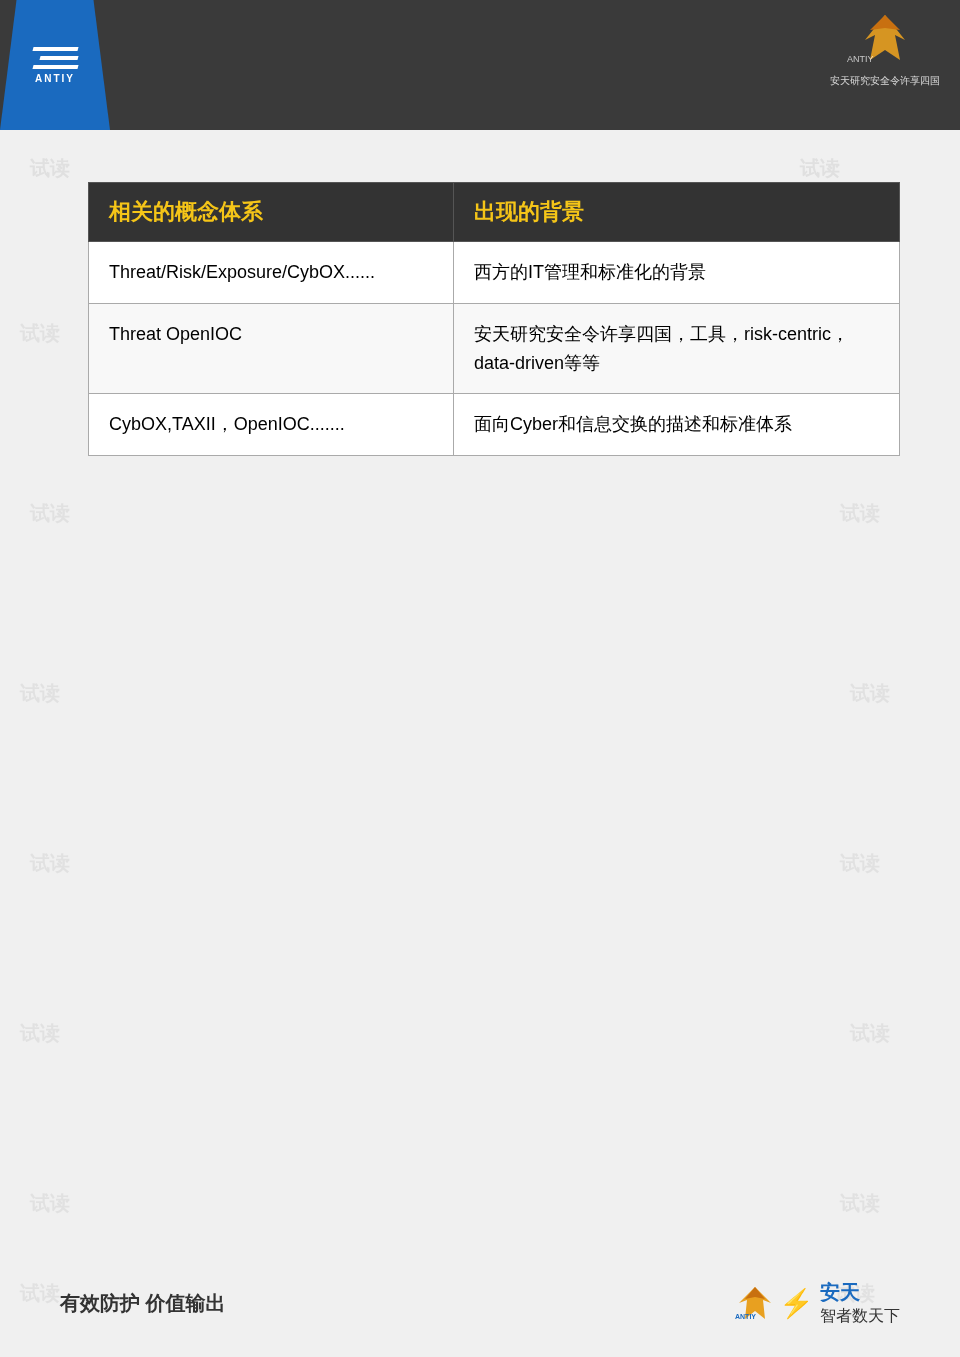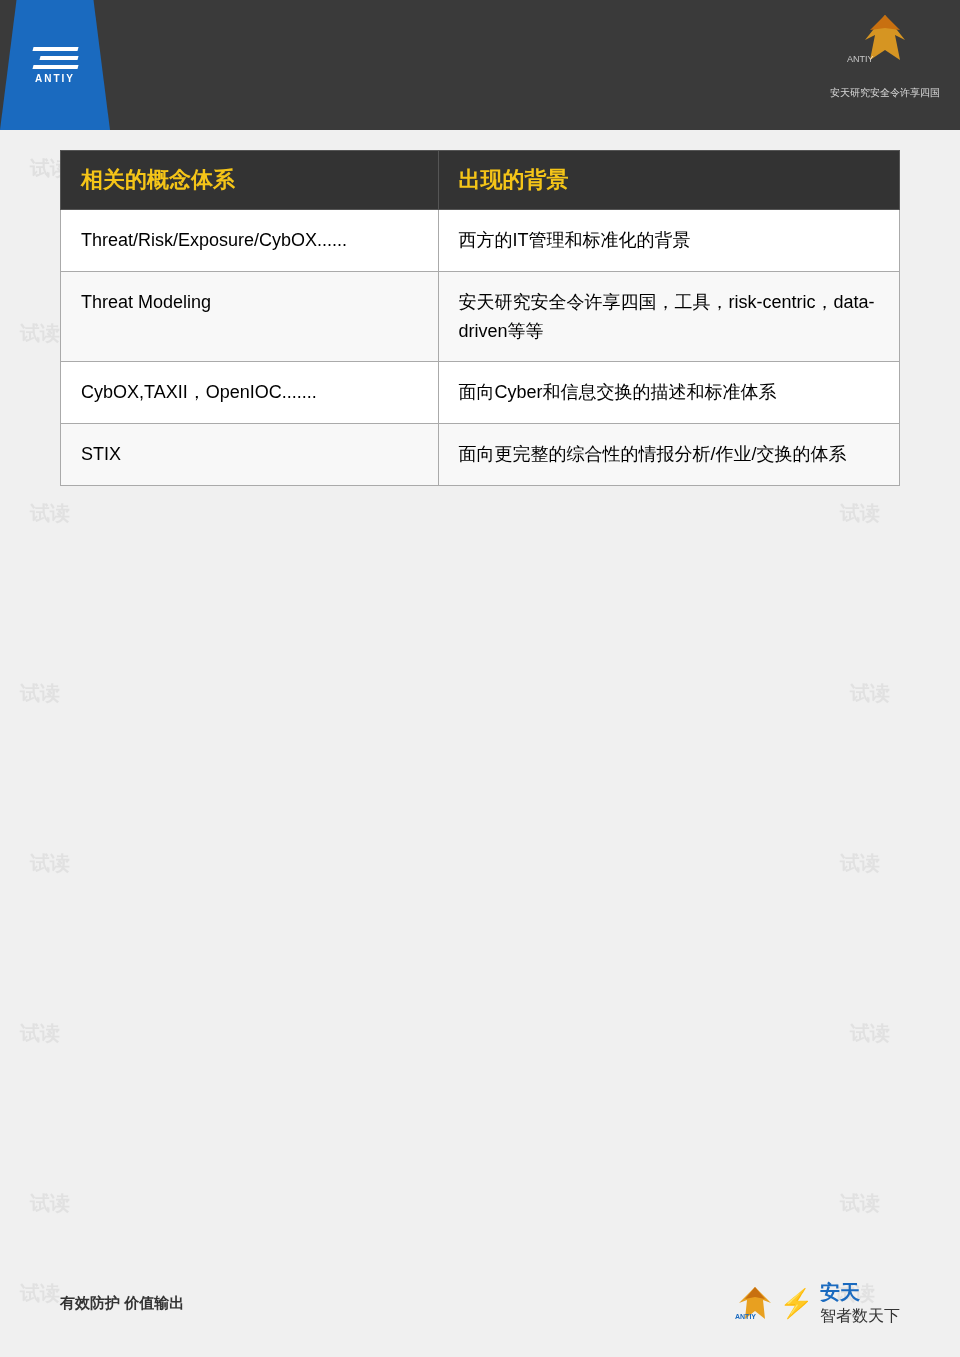--- a/index.html
+++ b/index.html
@@ -71,27 +71,28 @@
     .brand-logo-img {
       width: 80px;
       height: 60px;
       position: relative;
     }
 
     .brand-text {
       color: rgba(255,255,255,0.8);
       font-size: 10px;
       text-align: center;
-      margin-top: 16px;
+      margin-top: 4px;
     }
 
     
     .main-content {
-      padding: 20px 60px 30px 60px;
-      position: relative;
+      padding: 52px 60px 30px 60px;
+      position: relative;
+      margin-left: 28px;
     }
 
     
     .concept-table {
       width: 100%;
       border-collapse: collapse;
       position: relative;
       z-index: 1;
       border: 1px solid #555;
     }
@@ -136,21 +137,21 @@
       left: 0;
       right: 0;
       padding: 0 60px;
       display: flex;
       justify-content: space-between;
       align-items: center;
       z-index: 1;
     }
 
     .footer-left {
-      font-size: 15px;
+      font-size: 20px;
       color: #333;
       font-weight: bold;
       text-align: center;
     }
 
     .footer-right {
       display: flex;
       align-items: center;
       gap: 6px;
     }
@@ -265,30 +266,26 @@
         <th class="col-right">出现的背景</th>
       </tr>
     </thead>
     <tbody id="table-body">
 
     <tr>
           <td>Threat/Risk/Exposure/CybOX......</td>
           <td>西方的IT管理和标准化的背景</td>
         </tr>
         <tr>
-          <td>Threat Modeling</td>
+          <td>Threat OpenIOC</td>
           <td>安天研究安全令许享四国，工具，risk-centric，data-driven等等</td>
         </tr>
         <tr>
           <td>CybOX,TAXII，OpenIOC.......</td>
           <td>面向Cyber和信息交换的描述和标准体系</td>
-        </tr>
-        <tr>
-          <td>STIX</td>
-          <td>面向更完整的综合性的情报分析/作业/交换的体系</td>
         </tr>
       </tbody>
   </table>
 
 </div>
 
 <div class="footer">
   <div class="footer-left">有效防护 价值输出</div>
   <div class="footer-right">
     <div class="footer-logo">

